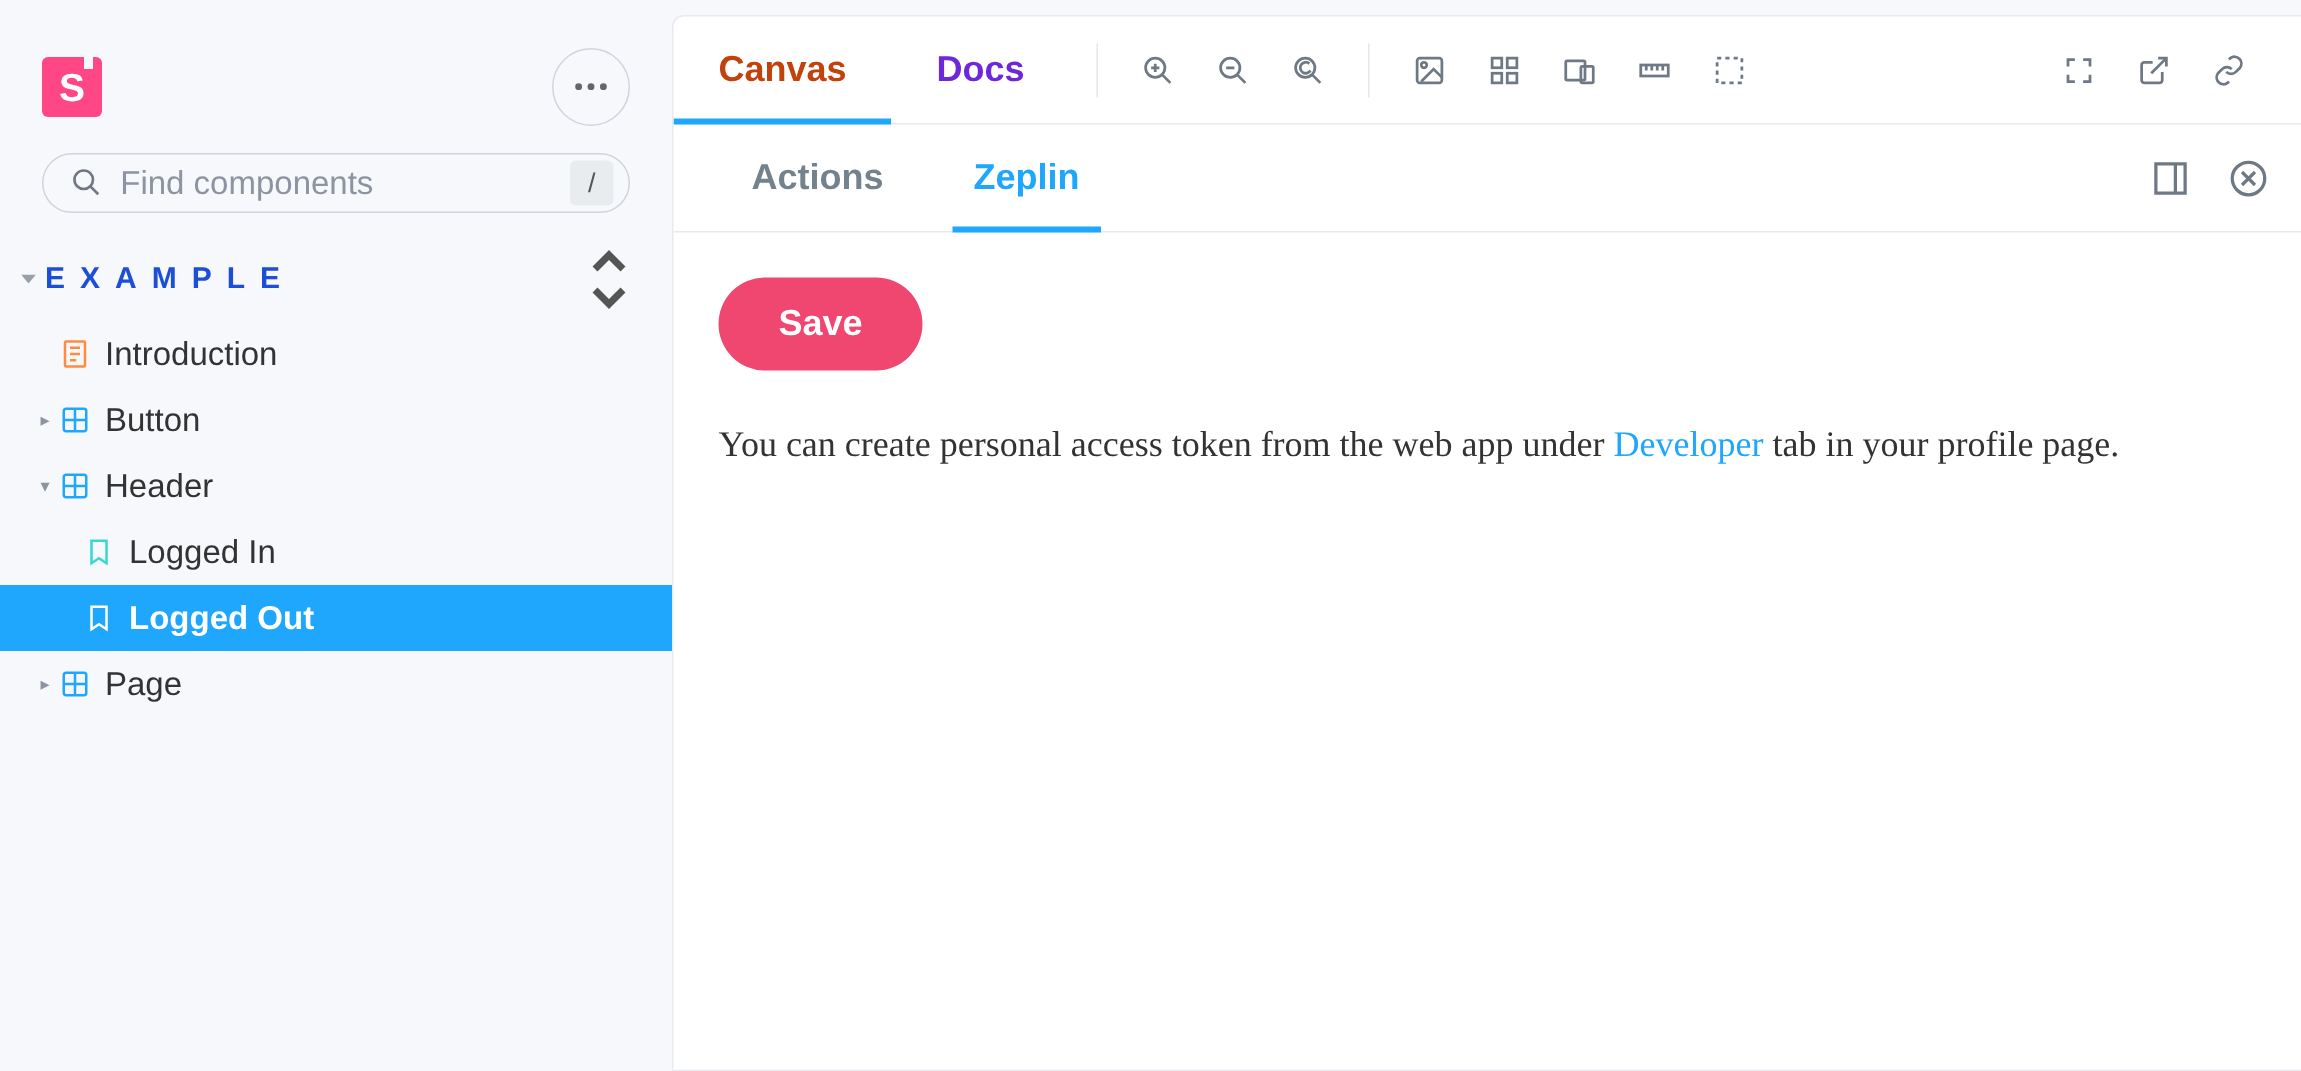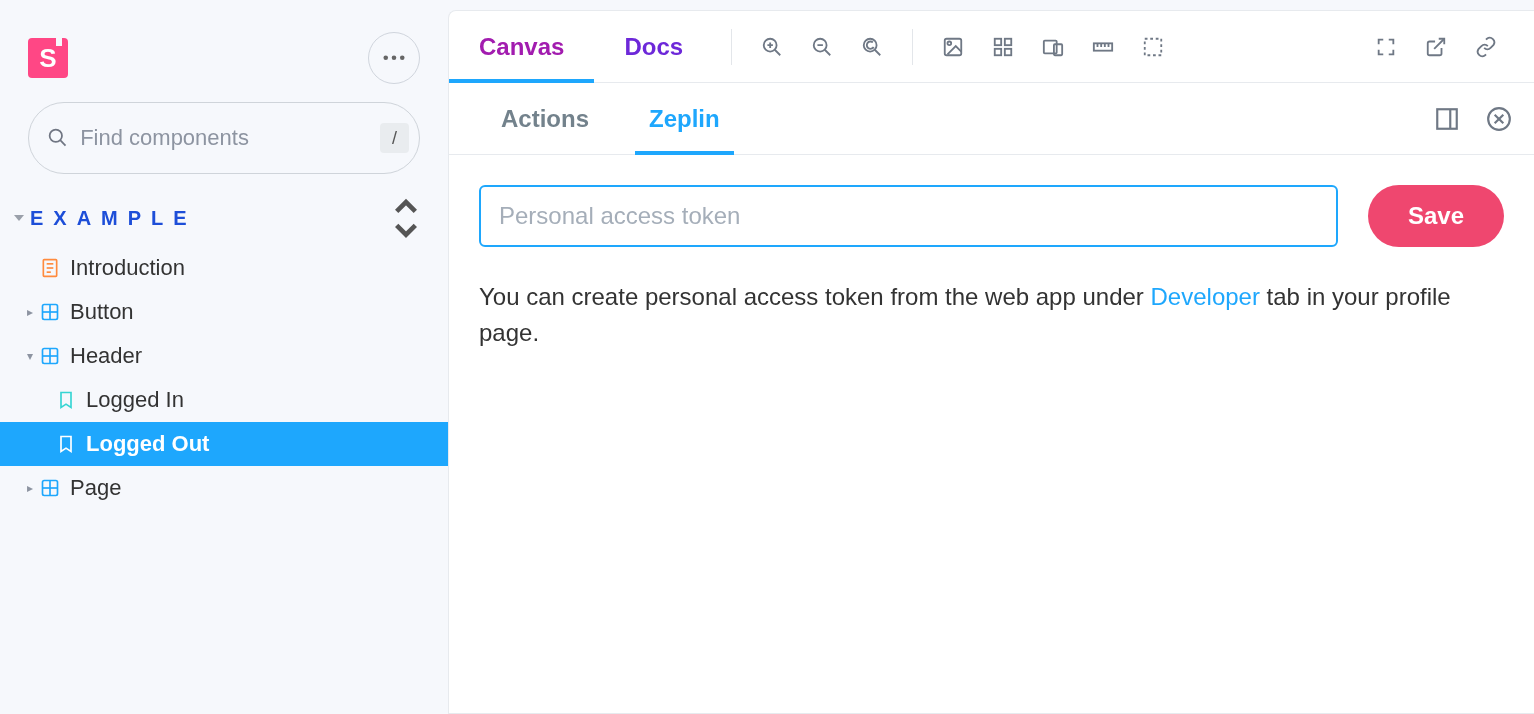--- a/index.html
+++ b/index.html
@@ -9,21 +9,21 @@
   
   .sidebar { width: 448px; display: flex; flex-direction: column; }
   .sidebar-header { display: flex; align-items: center; padding: 32px 28px 18px 28px; gap: 14px; }
   .sb-logo { width: 40px; height: 40px; background: #ff4785; border-radius: 4px; display: flex; align-items: center; justify-content: center; color: #fff; font-weight: 800; font-size: 26px; position: relative; }
   .sb-logo::before { content: ""; position: absolute; top: 0; right: 6px; width: 6px; height: 8px; background: #f6f8fc; }
   .brand-text { font-size: 34px; font-weight: 800; color: #222; letter-spacing: -0.5px; }
   .menu-btn { margin-left: auto; width: 52px; height: 52px; border-radius: 50%; border: 1px solid #d0d5dd; display: flex; align-items: center; justify-content: center; color: #666; background: transparent; cursor: pointer; }
   .menu-btn svg { width: 22px; }
 
   .search-wrap { padding: 0 28px 18px; }
-  .search { display: flex; align-items: center; border: 1px solid #cfd4da; border-radius: 40px; height: 72px; padding: 0 10px 0 18px; gap: 12px; }
+  .search { display: flex; align-items: center; border: 1px solid #cfd4da; border-radius: 40px; height: 40px; padding: 0 10px 0 18px; gap: 12px; }
   .search svg { width: 22px; color: #707683; }
   .search input { flex: 1; border: none; background: transparent; font-size: 22px; color: #333; outline: none; }
   .search input::placeholder { color: #8d94a1; }
   .slash-key { width: 30px; height: 30px; background: #e9ecef; border-radius: 4px; display: flex; align-items: center; justify-content: center; font-size: 18px; color: #555; }
 
   .section-header { display: flex; align-items: center; padding: 12px 28px 8px 14px; }
   .section-caret { width: 10px; color: #9aa0aa; margin-right: 6px; }
   .category-title { font-size: 20px; font-weight: 800; letter-spacing: 10px; color: #1d4ed8; text-transform: uppercase; }
   .sort-btn { margin-left: auto; width: 28px; height: 28px; display:flex; align-items:center; justify-content:center; color:#555; background:none; border:none; cursor:pointer;}
 
@@ -37,21 +37,21 @@
   .tree-row.component svg.icon { color: #1ea7fd; }
   .tree-row.active { background: #1ea7fd; color: #fff; font-weight: 700; }
   .tree-row.active svg.icon { color: #fff; }
   .tree-row.header-expanded .twisty { transform: rotate(0deg); }
 
   
   .main { flex: 1; display: flex; flex-direction: column; background: #fff; border: 1px solid #e7eaee; border-right: none; border-radius: 8px 0 0 0; margin-top: 10px; overflow:hidden;}
   .toolbar { display: flex; align-items: center; height: 72px; padding: 0 26px 0 0; border-bottom: 1px solid #e7eaee; gap: 6px; }
   .tabs { display: flex; height: 100%; }
   .tab { display: flex; align-items: center; padding: 0 30px; font-size: 24px; font-weight: 700; color: #6d28d9; cursor: pointer; position: relative; border: none; background: none;}
-  .tab.active { color: #a21caf; }
+  .tab.active { color: #c2410c; }
   .tab.active::after { content: ""; position: absolute; left: 0; right: 0; bottom: -1px; height: 4px; background: #1ea7fd; }
   .tbar-sep { width: 1px; height: 36px; background: #e3e6ea; margin: 0 12px; }
   .tbar-btn { width: 44px; height: 44px; display: flex; align-items: center; justify-content: center; color: #6f7885; background: none; border: none; cursor: pointer; }
   .tbar-btn svg { width: 22px; height: 22px; }
   .tbar-spacer { flex: 1; }
 
   .preview { padding: 40px 38px 28px; border-bottom: 1px solid #e7eaee; }
   .preview-header { display: flex; align-items: center; gap: 20px; }
   .acme-logo { width: 52px; height: 52px; }
   .acme-title { font-size: 36px; font-weight: 800; color: #222; }
@@ -67,21 +67,21 @@
   .addon-tab.active { color: #1ea7fd; }
   .addon-tab.active::after { content: ""; position: absolute; left: 16px; right: 16px; bottom: -1px; height: 4px; background: #1ea7fd; }
   .addon-right { margin-left: auto; display: flex; gap: 26px; }
   .addon-icon { width: 26px; height: 26px; color: #6f7885; cursor:pointer; background:none;border:none;}
 
   .addon-body { padding: 30px 30px; }
   .token-row { display: flex; align-items: center; gap: 30px; }
   .token-input { flex: 1; height: 62px; border: 2px solid #1ea7fd; border-radius: 6px; padding: 0 18px; font-size: 24px; color: #333; outline: none; }
   .token-input::placeholder { color: #a5aeb9; }
   .save-btn { height: 62px; padding: 0 40px; border-radius: 40px; background: #ef476f; color: #fff; font-size: 24px; font-weight: 700; border: none; cursor: pointer; }
-  .token-help { font-size: 24px; color: #333; line-height: 1.5; margin-top: 32px; max-width: 980px;}
+  .token-help { font-size: 24px; color: #333; line-height: 1.5; margin-top: 32px; max-width: 980px; font-family: Liberation Serif, serif;}
   .token-help a { color: #1ea7fd; text-decoration: none; }
 </style>
 </head>
 <body>
 
 <aside class="sidebar">
   <div class="sidebar-header">
     <div class="sb-logo">S</div>
     <button class="menu-btn">
       <svg viewBox="0 0 24 6" fill="currentColor">
@@ -267,21 +267,20 @@
       <button class="addon-icon"><svg viewBox="0 0 24 24" fill="none" stroke="currentColor" stroke-width="2">
             <circle cx="12" cy="12" r="10"></circle>
             <line x1="8" y1="8" x2="16" y2="16"></line>
             <line x1="16" y1="8" x2="8" y2="16"></line>
           </svg></button>
     </div>
   </div>
 
   <div class="addon-body">
     <div class="token-row">
-      <input class="token-input" placeholder="Personal access token" style="">
       <button class="save-btn">Save</button>
     </div>
     <p class="token-help">
       <span>You can create personal access token from the web app under </span><a href="#">Developer</a><span> tab in your profile page.</span>
     </p>
   </div>
 
 </main>
 
 </body></html>

